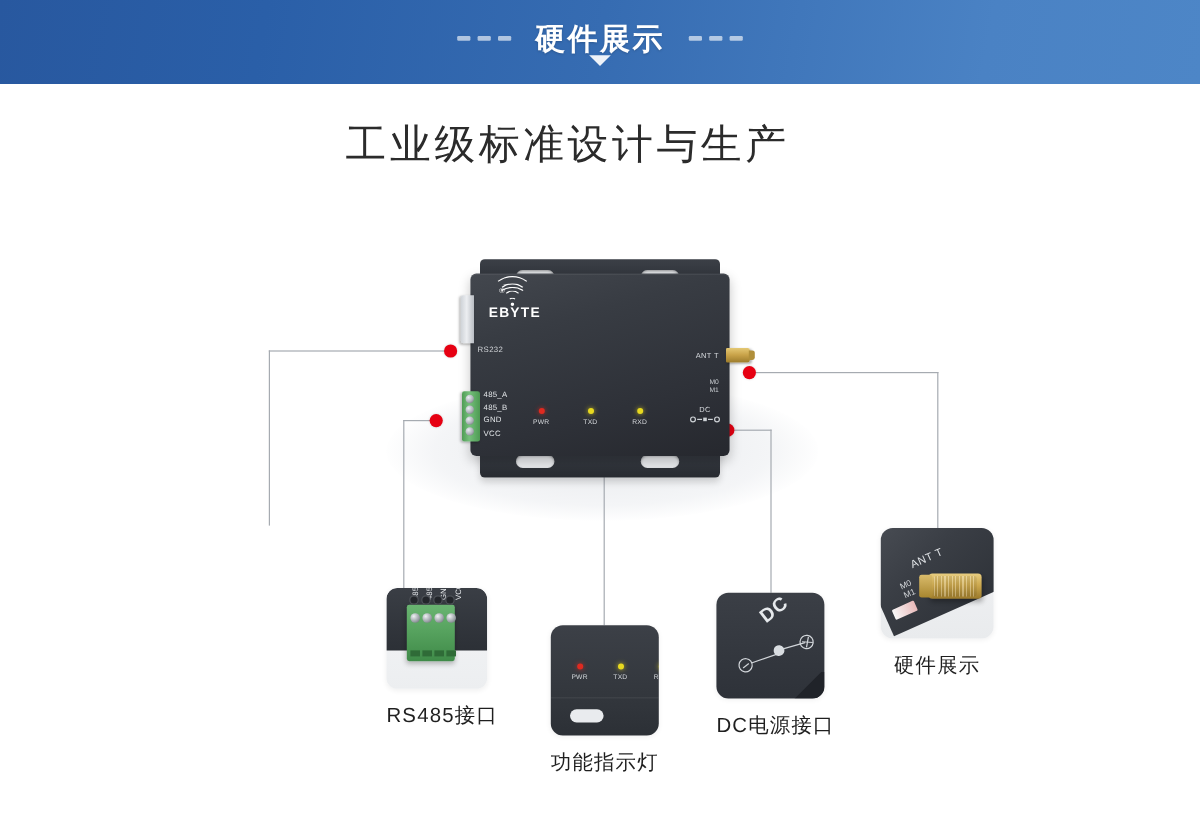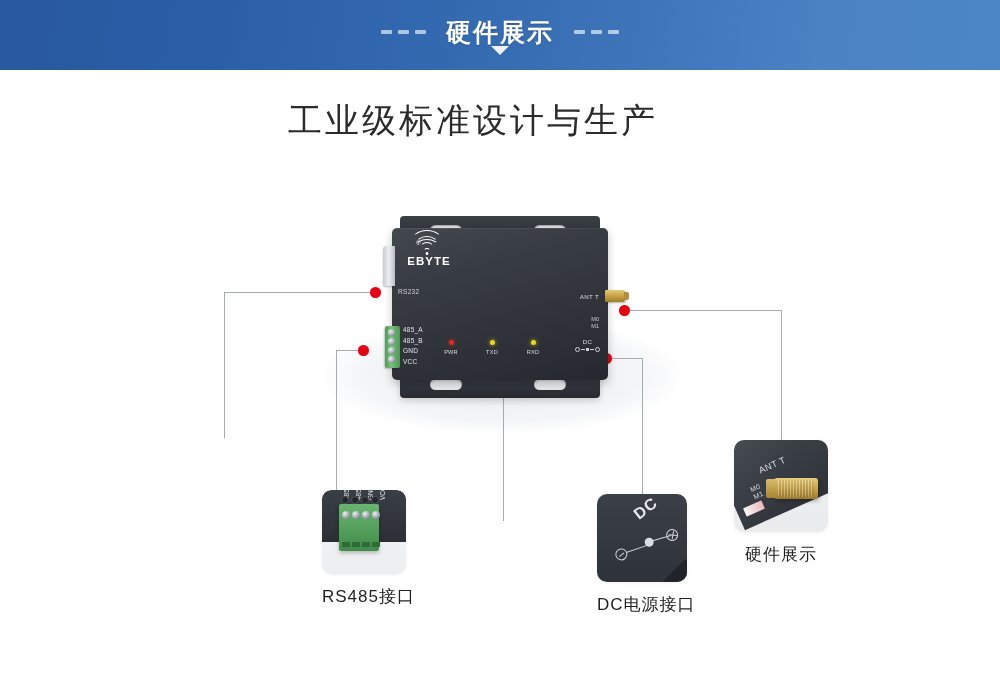--- a/index.html
+++ b/index.html
@@ -393,20 +393,41 @@
             <i></i>
             <i></i>
             <i></i>
             <i></i>
           </div>
       </div>
     </div>
     <div class="card-label">RS485接口</div>
   </div>
 
+  <div class="callout c-led" style="left:459px; top:521px;">
+    <div class="card">
+      <div class="leds2">
+        <div class="led-item">
+          <div class="led-dot red"></div>
+          <div class="led-txt">PWR</div>
+        </div>
+        <div class="led-item">
+          <div class="led-dot yel"></div>
+          <div class="led-txt">TXD</div>
+        </div>
+        <div class="led-item">
+          <div class="led-dot yel"></div>
+          <div class="led-txt">RXD</div>
+        </div>
+      </div>
+      <div class="led-divider"></div>
+      <div class="led-slot"></div>
+    </div>
+    <div class="card-label">功能指示灯</div>
+  </div>
 
   <div class="callout c-dc" style="left:597px; top:494px;">
     <div class="card">
       <div class="dc-corner"></div>
       <div class="dc-rot">
         <div class="dc-big">DC</div>
         <div class="dc-diag">
           <div class="cir" style="left:0; top:4px;"></div>
           <div class="minus" style="left:3px; top:9.5px;"></div>
           <div class="ln" style="left:11px; top:11px; width:22px; transform: rotate(19deg);"></div>

